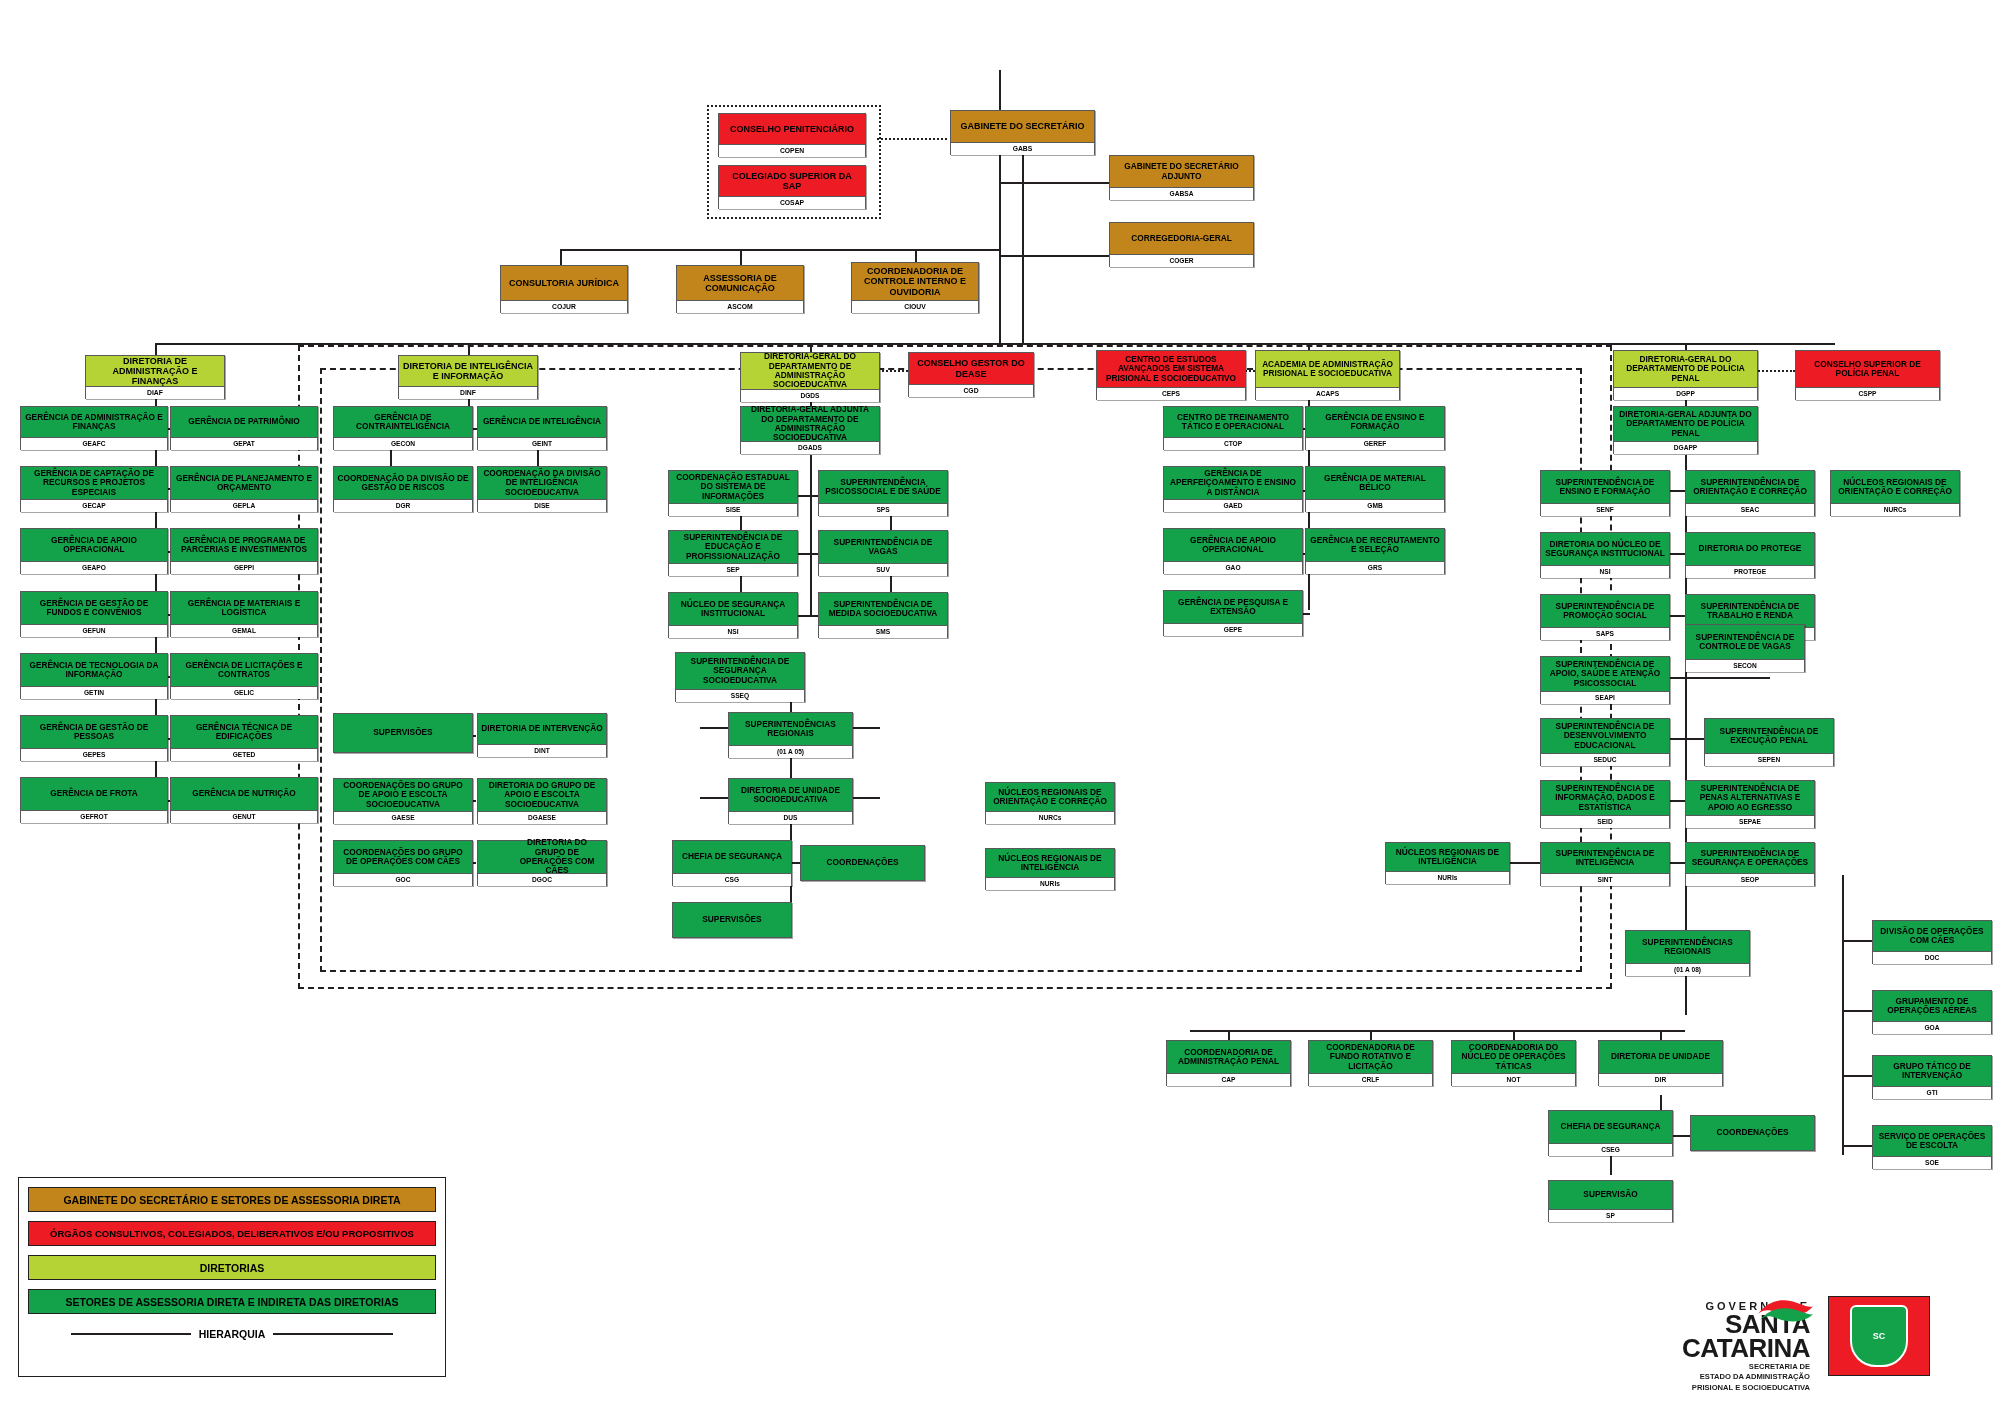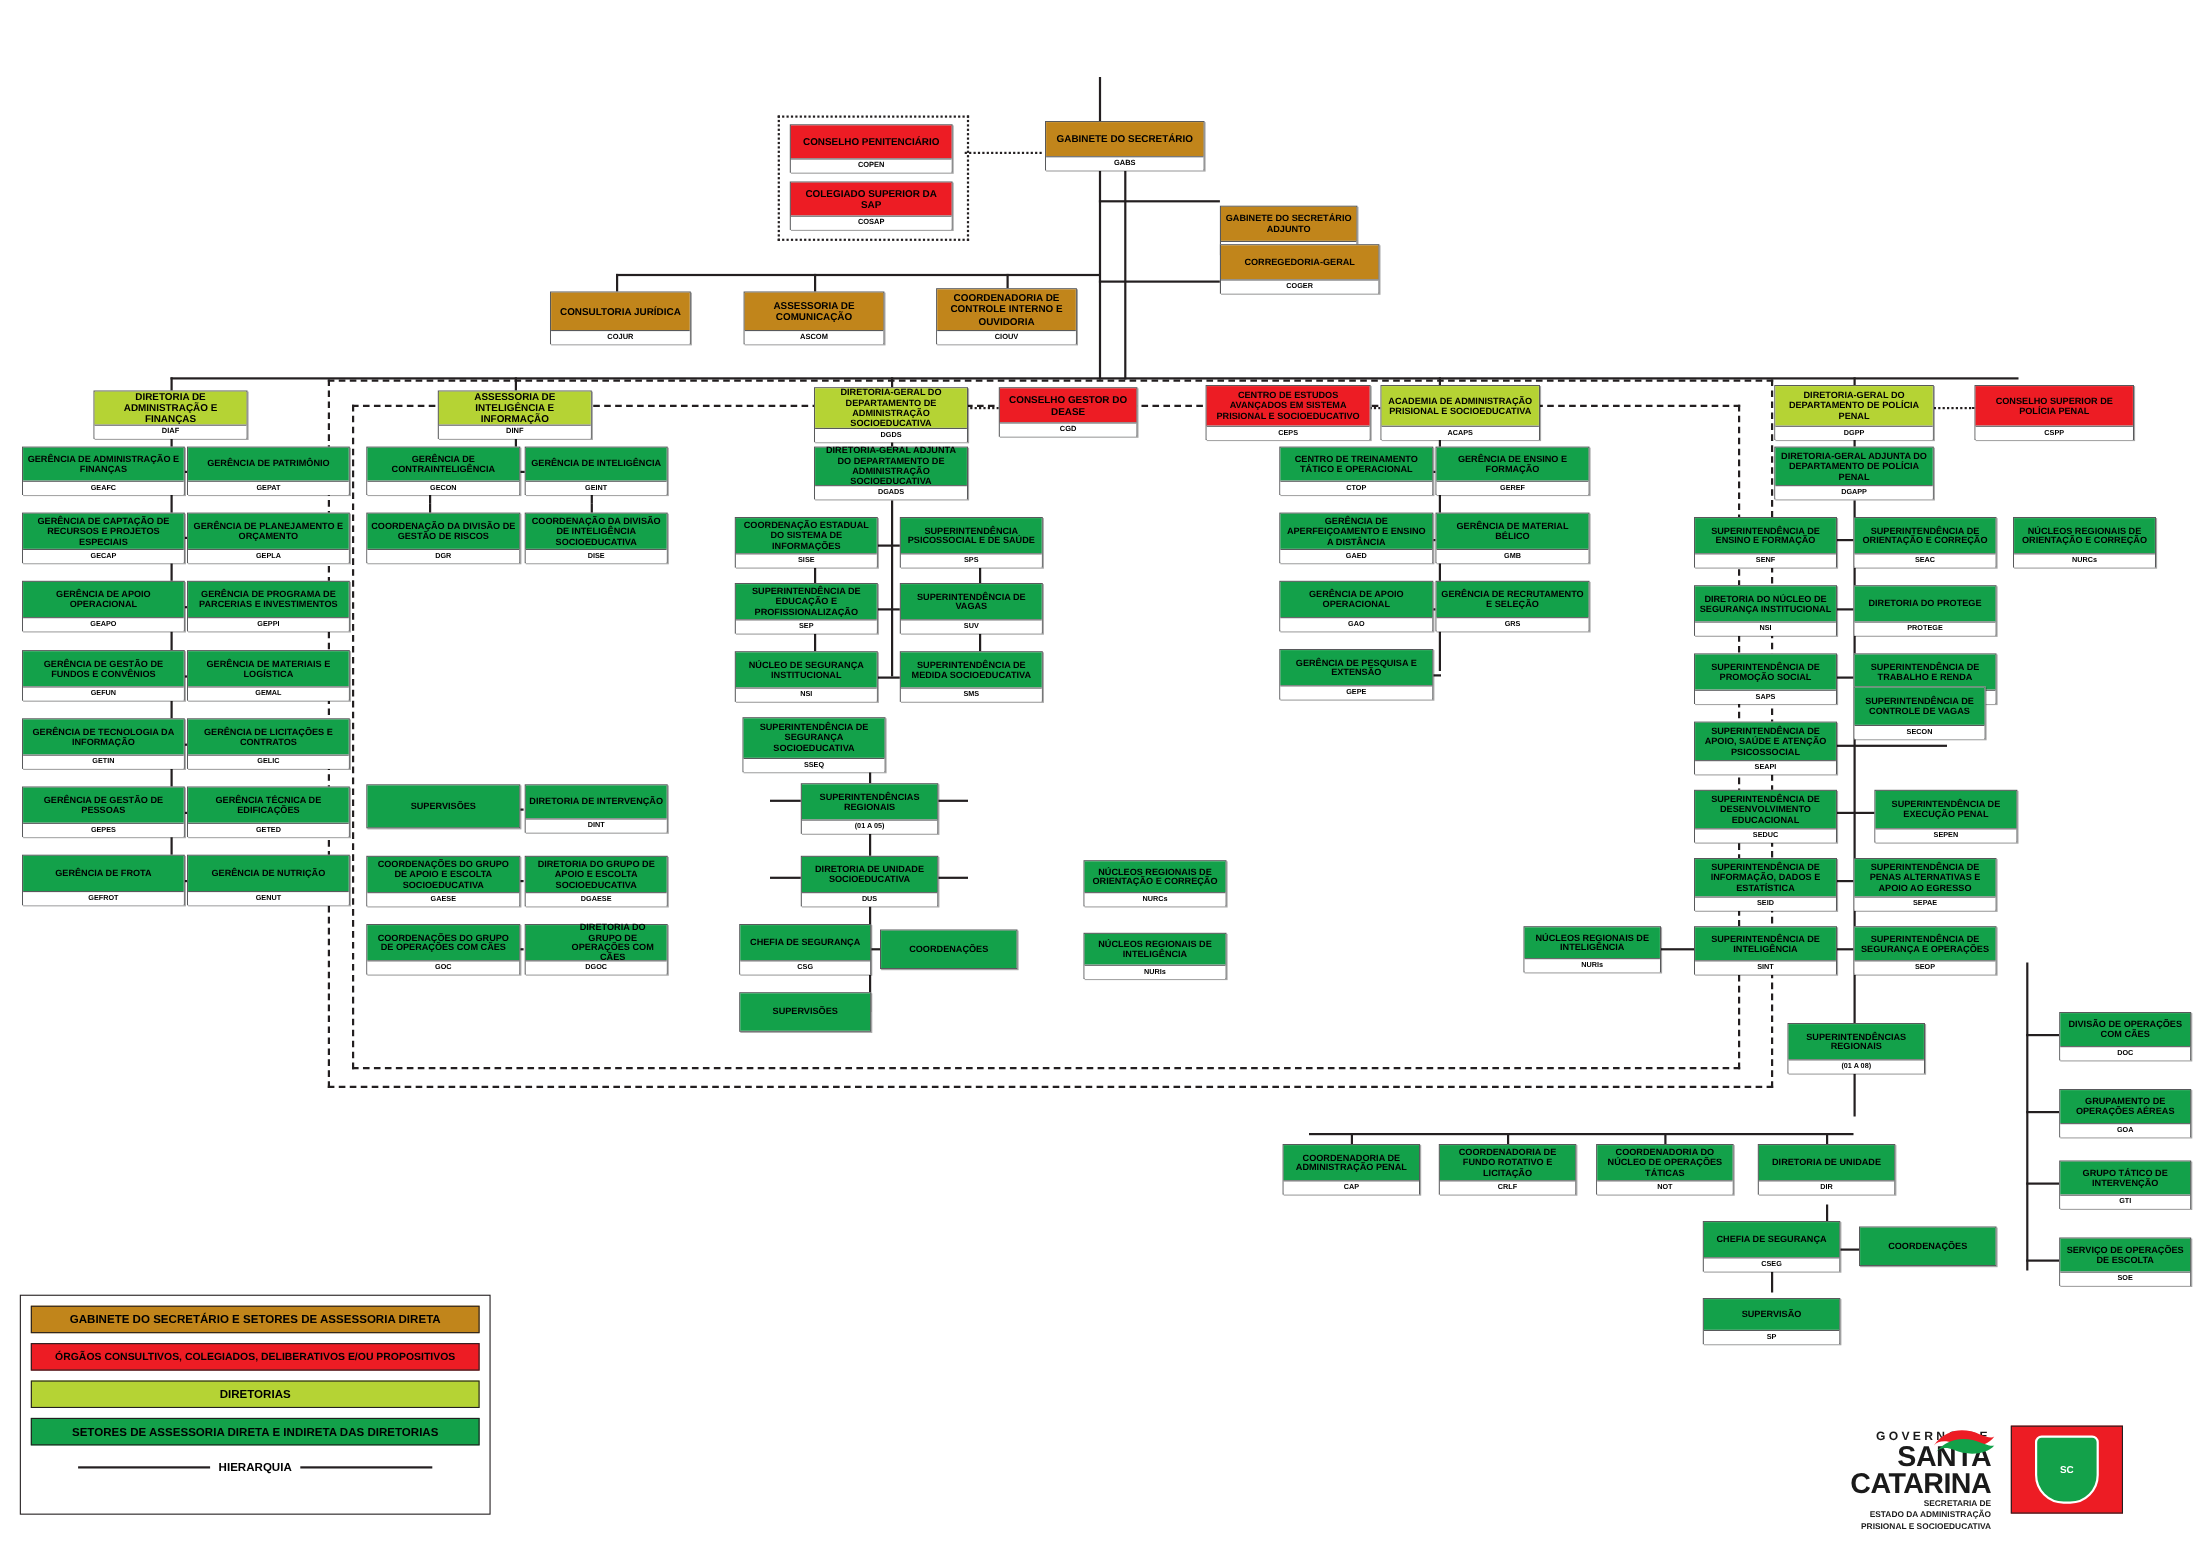--- a/index.html
+++ b/index.html
@@ -178,21 +178,21 @@
   </div>
   <div class="node c-red sz-m" style="left:718px;top:165px;width:148px;height:44px;">
     <div class="ttl" style="height:30px;">COLEGIADO SUPERIOR DA SAP</div>
     <div class="acr" style="height:13px;">COSAP</div>
   </div>
 
   <div class="node c-gold sz-m" style="left:950px;top:110px;width:145px;height:45px;">
     <div class="ttl" style="height:31px;">GABINETE DO SECRETÁRIO</div>
     <div class="acr" style="height:13px;">GABS</div>
   </div>
-  <div class="node c-gold sz-s" style="left:1109px;top:155px;width:125px;height:45px;margin-top:32px;">
+  <div class="node c-gold sz-s" style="left:1109px;top:155px;width:145px;height:45px;">
     <div class="ttl" style="height:31px;">GABINETE DO SECRETÁRIO ADJUNTO</div>
     <div class="acr" style="height:13px;">GABSA</div>
   </div>
   <div class="node c-gold sz-s" style="left:1109px;top:222px;width:145px;height:45px;">
     <div class="ttl" style="height:31px;">CORREGEDORIA-GERAL</div>
     <div class="acr" style="height:13px;">COGER</div>
   </div>
 
   <div class="node c-gold sz-m" style="left:500px;top:265px;width:128px;height:48px;">
     <div class="ttl" style="height:34px;">CONSULTORIA JURÍDICA</div>
@@ -205,21 +205,21 @@
   <div class="node c-gold sz-m" style="left:851px;top:262px;width:128px;height:51px;">
     <div class="ttl" style="height:37px;">COORDENADORIA DE CONTROLE INTERNO E OUVIDORIA</div>
     <div class="acr" style="height:13px;">CIOUV</div>
   </div>
 
   <div class="node c-ltgrn sz-m" style="left:85px;top:355px;width:140px;height:44px;">
     <div class="ttl" style="height:30px;">DIRETORIA DE ADMINISTRAÇÃO E FINANÇAS</div>
     <div class="acr" style="height:13px;">DIAF</div>
   </div>
   <div class="node c-ltgrn sz-m" style="left:398px;top:355px;width:140px;height:44px;">
-    <div class="ttl" style="height:30px;">ASSESSORIA DE INTELIGÊNCIA E INFORMAÇÃO</div>
+    <div class="ttl" style="height:30px;">DIRETORIA DE INTELIGÊNCIA E INFORMAÇÃO</div>
     <div class="acr" style="height:13px;">DINF</div>
   </div>
   <div class="node c-ltgrn sz-s" style="left:740px;top:352px;width:140px;height:50px;">
     <div class="ttl" style="height:36px;">DIRETORIA-GERAL DO DEPARTAMENTO DE ADMINISTRAÇÃO SOCIOEDUCATIVA</div>
     <div class="acr" style="height:13px;">DGDS</div>
   </div>
   <div class="node c-red sz-m" style="left:908px;top:352px;width:126px;height:45px;">
     <div class="ttl" style="height:31px;">CONSELHO GESTOR DO DEASE</div>
     <div class="acr" style="height:13px;">CGD</div>
   </div>

